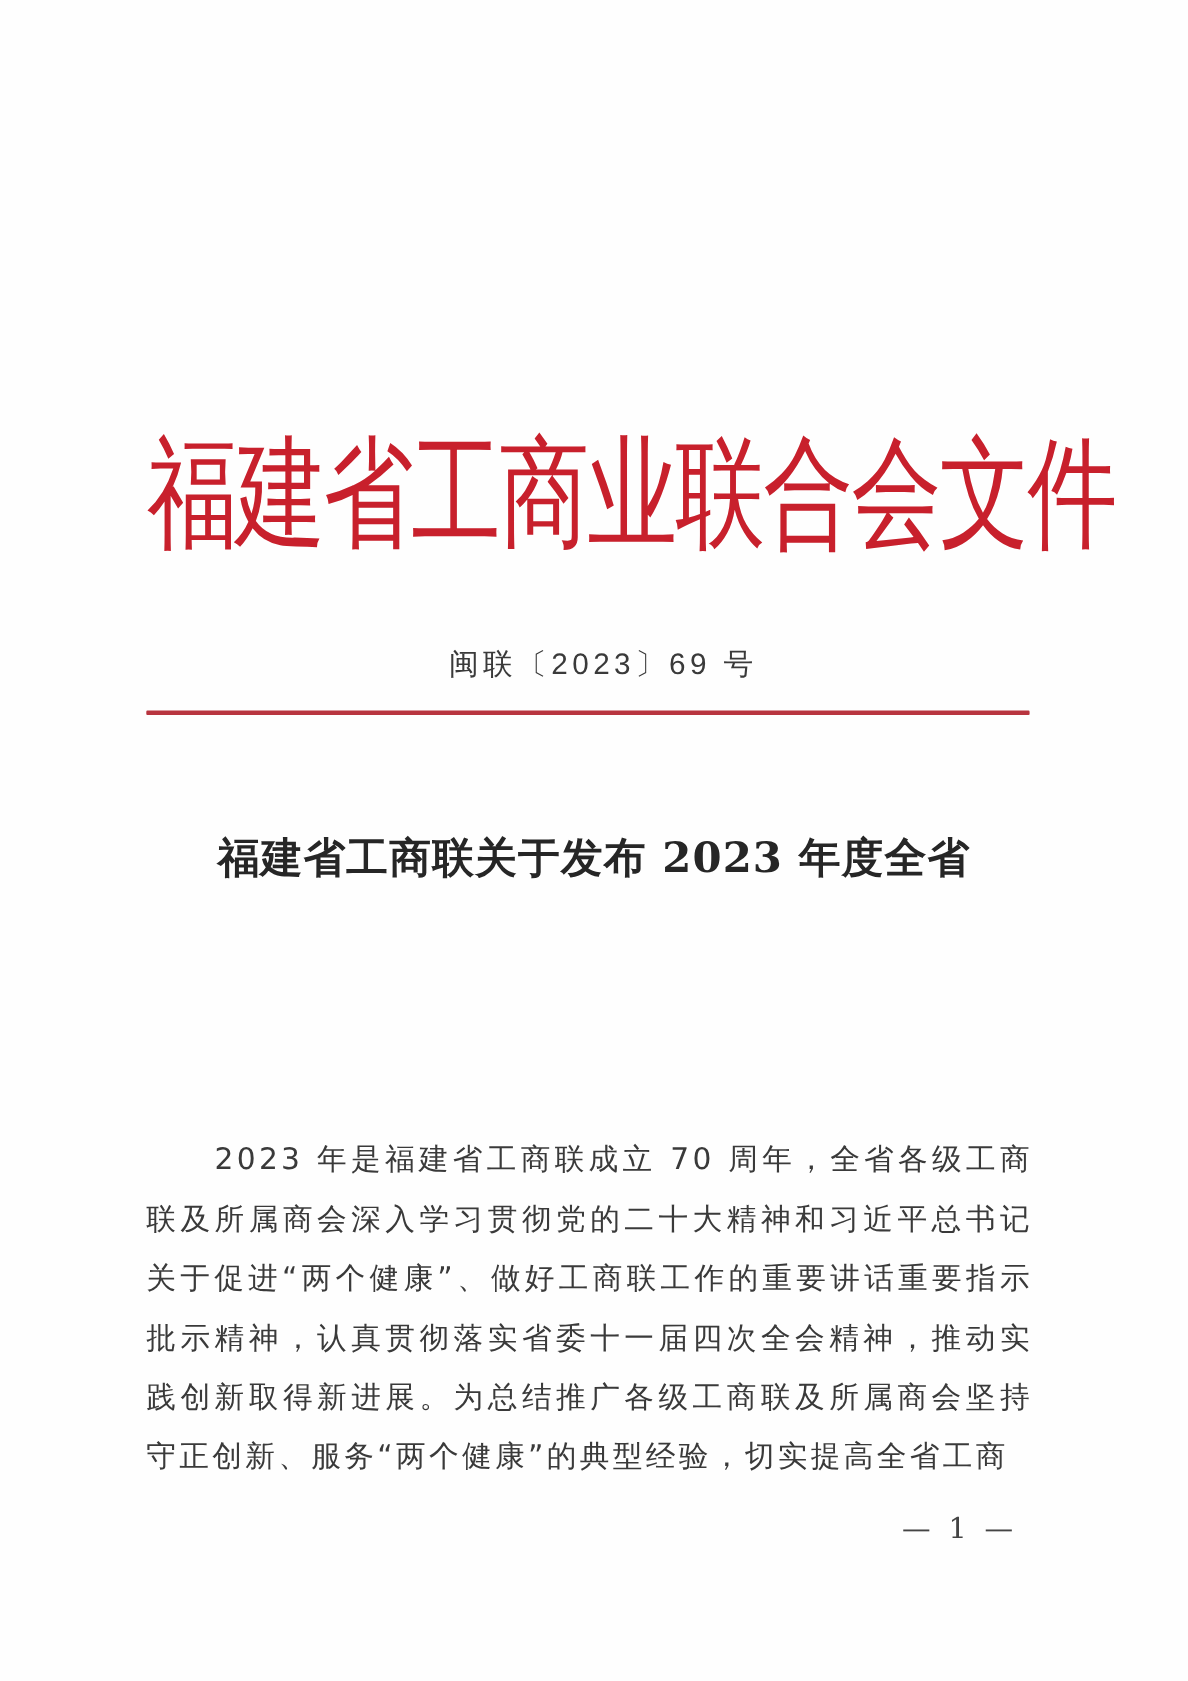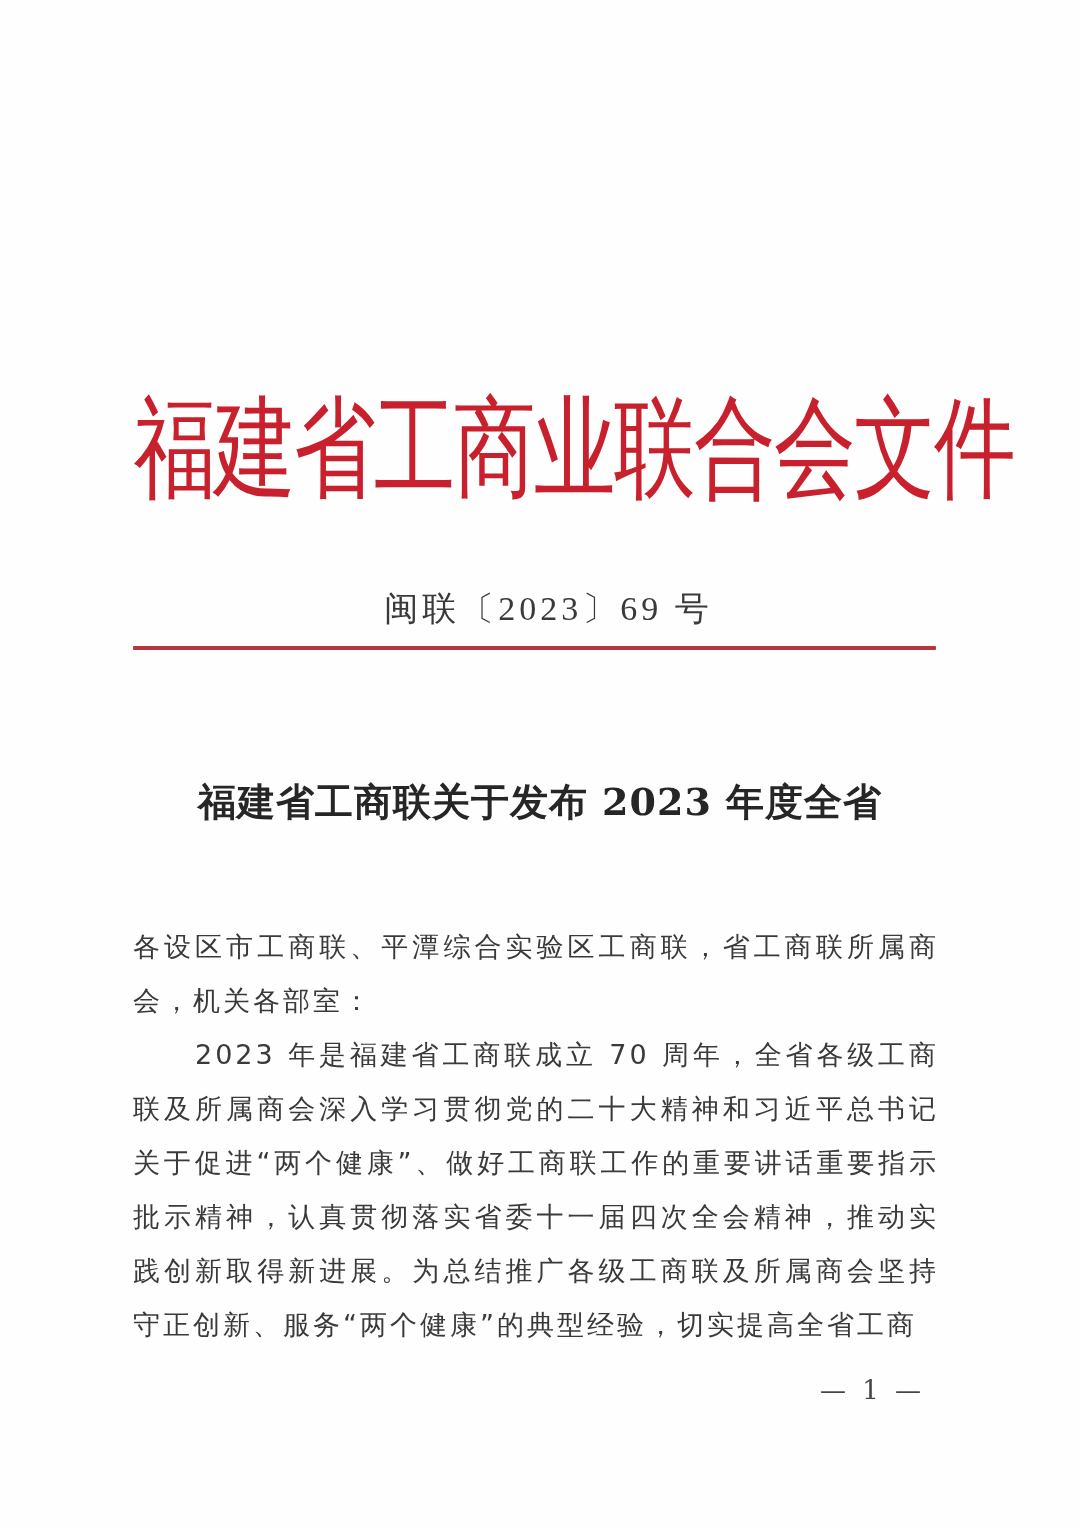--- a/index.html
+++ b/index.html
@@ -41,22 +41,22 @@
       width: 80px;
       text-align: center;
       transform: scaleX(0.85);
     }
     .docnum {
       position: absolute;
       left: 0;
       width: 1080px;
       top: 586px;
       text-align: center;
-      font-family: Liberation Serif, serif;
-      font-size: 34px;
+      font-family: Liberation Sans, sans-serif;
+      font-size: 27px;
       color: #3a3a3a;
       letter-spacing: 4px;
       padding-left: 17px;
       box-sizing: border-box;
     }
     .docnum-inner {
       display: inline-block;
       margin-left: 0px;
     }
     .red-rule {
@@ -71,21 +71,20 @@
     .title {
       position: absolute;
       left: 0;
       width: 1080px;
       text-align: center;
       font-family: "DejaVu Serif", "Liberation Serif", serif;
       font-weight: bold;
       font-size: 38px;
       color: #262626;
       letter-spacing: 1px;
-      margin-top: 22px;
     }
     .title-1 { top: 755px; }
     .title-2 { top: 815px; }
     .body-text {
       position: absolute;
       left: 133px;
       width: 806px;
       font-family: "DejaVu Sans", "Liberation Sans", sans-serif;
       font-size: 27px;
       color: #3a3a3a;
@@ -129,19 +128,18 @@
   </div>
 
   <div class="docnum">
     <span class="docnum-inner">闽联〔2023〕69 号</span>
   </div>
 
   <div class="red-rule"></div>
 
   <div class="title title-1">福建省工商联关于发布 2023 年度全省</div>
 
-  <div class="body-text salutation">各设区市工商联、平潭综合实验区工商联，省工商联所属商会，机关各部室：</div>
 
   <div class="body-text paragraph">2023 年是福建省工商联成立 70 周年，全省各级工商联及所属商会深入学习贯彻党的二十大精神和习近平总书记关于促进“两个健康”、做好工商联工作的重要讲话重要指示批示精神，认真贯彻落实省委十一届四次全会精神，推动实践创新取得新进展。为总结推广各级工商联及所属商会坚持守正创新、服务“两个健康”的典型经验，切实提高全省工商</div>
 
   <div class="page-number">— 1 —</div>
 
 </div>
 
 </body></html>

